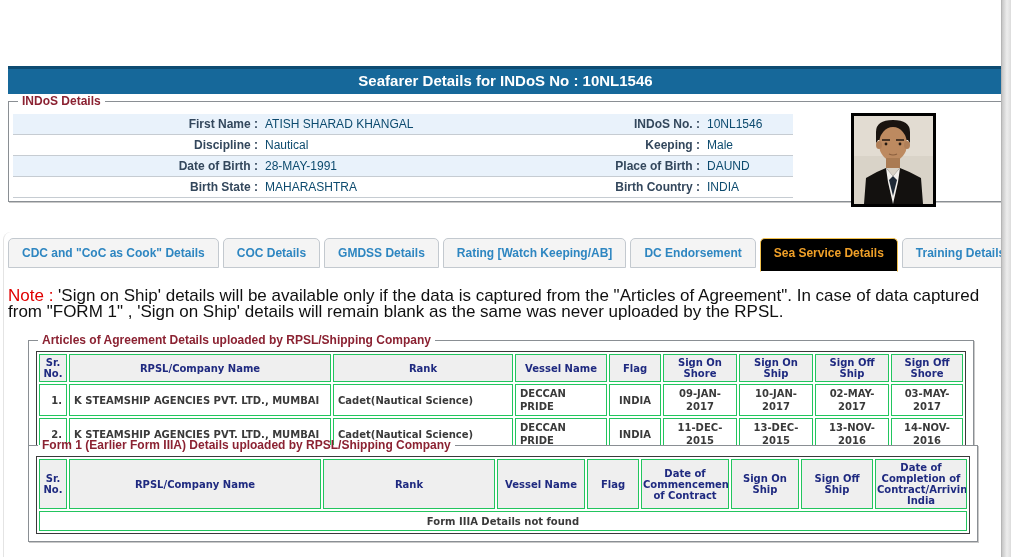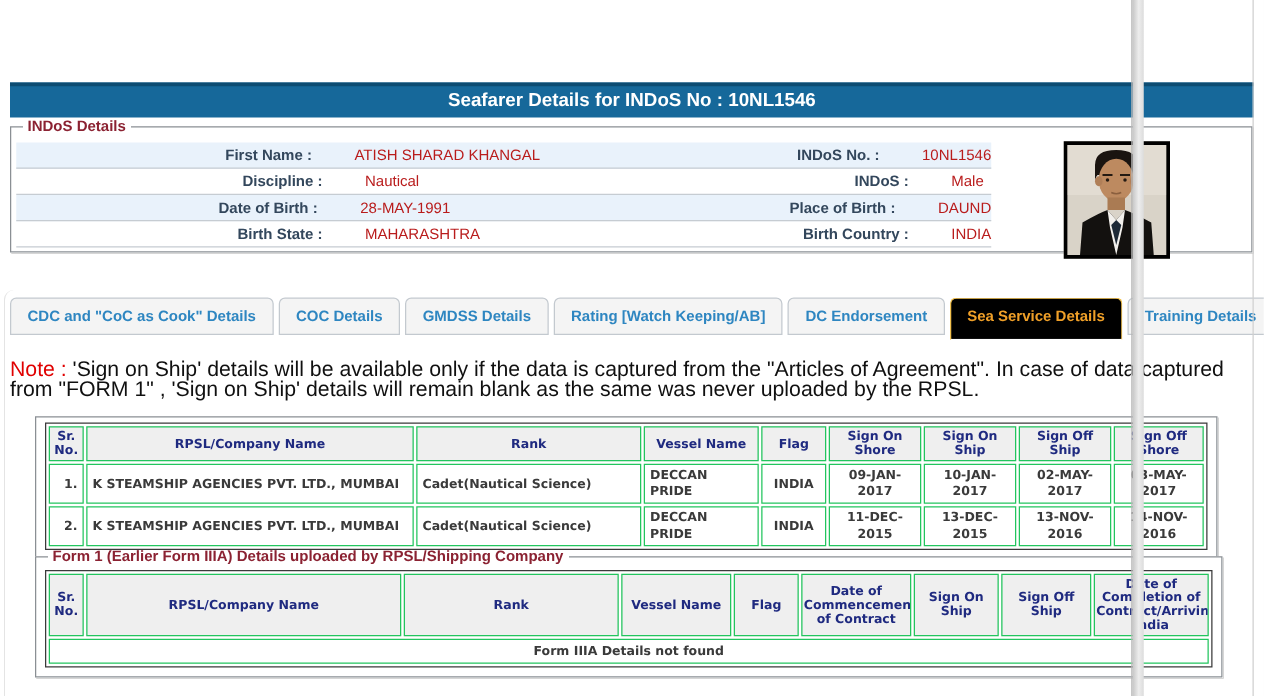--- a/index.html
+++ b/index.html
@@ -1,17 +1,17 @@
 <!DOCTYPE html>
 <html><head>
 <meta charset="utf-8">
 <style>
   html,body{margin:0;padding:0;background:#fff;}
   body{width:1011px;height:557px;overflow:hidden;font-family:"Liberation Sans",sans-serif;}
-  .page{position:relative;width:915px;height:557px;background:#fff;}
+  .page{position:relative;width:1011px;height:557px;background:#fff;}
 
   
   .scroll-strip{position:absolute;top:0;right:0;width:9px;height:557px;
     background:linear-gradient(to right,#c6c6c6,#ededed 55%,#dcdcdc);border-left:1px solid #b5b5b5;}
   .content-edge{position:absolute;top:0;left:1002px;width:1px;height:557px;background:#cfcfcf;}
 
   
   .title-bar{position:absolute;left:8px;top:66px;width:995px;height:25px;background:#16689A;
     border-top:3px solid #0D4C72;color:#fff;font-weight:bold;font-size:15px;text-align:center;line-height:24px;}
 
@@ -19,21 +19,21 @@
   fieldset{border:1px solid #8a8f94;box-shadow:1px 1px 0 #c9c9c9;background:#fff;margin:0;padding:2px 4px 4px 4px;}
   legend{color:#8B2232;font-weight:bold;font-size:12px;margin-left:5px;padding:0 4px;}
 
   
   .fs-indos{position:absolute;left:8px;top:94px;width:984px;height:100px;}
   .details-flex{display:flex;gap:44px;}
   .detail-rows{width:780px;margin-top:4px;}
   .drow{display:flex;height:20px;line-height:20px;font-size:12px;border-bottom:1px solid #c6ccd2;}
   .drow.alt{background:#E9F2FB;}
   .dlab{font-weight:bold;color:#33475C;text-align:right;}
-  .dval{color:#b91c1c;padding-left:7px;margin-left:27px;}
+  .dval{color:#0c4a6e;padding-left:7px;}
   .dlab.c1{width:245px;}
   .dval.c1{width:270px;}
   .dlab.c2{width:165px;}
   .dval.c2{flex:1;}
   .photo-box{margin-left:14px;margin-top:3px;width:79px;height:88px;border:3px solid #000;background:#d9d3c8;}
 
   
   .tab-panel{position:absolute;left:3px;top:232px;width:1000px;height:325px;
     border-left:1px solid #e4e4e4;border-top-left-radius:8px;}
   .tabs{position:absolute;left:8px;top:238px;display:flex;gap:4px;}
@@ -73,21 +73,21 @@
       <div class="detail-rows">
         <div class="drow alt">
           <span class="dlab c1">First Name :</span>
           <span class="dval c1">ATISH SHARAD KHANGAL</span>
           <span class="dlab c2">INDoS No. :</span>
           <span class="dval c2">10NL1546</span>
         </div>
         <div class="drow">
           <span class="dlab c1">Discipline :</span>
           <span class="dval c1">Nautical</span>
-          <span class="dlab c2">INDoS :</span>
+          <span class="dlab c2">Keeping :</span>
           <span class="dval c2">Male</span>
         </div>
         <div class="drow alt">
           <span class="dlab c1">Date of Birth :</span>
           <span class="dval c1">28-MAY-1991</span>
           <span class="dlab c2">Place of Birth :</span>
           <span class="dval c2">DAUND</span>
         </div>
         <div class="drow">
           <span class="dlab c1">Birth State :</span>
@@ -127,20 +127,21 @@
     <div class="tab">DC Endorsement</div>
     <div class="tab active">Sea Service Details</div>
     <div class="tab">Training Details</div>
   </div>
 
   <div class="note">
     <span class="red">Note :</span><span> 'Sign on Ship' details will be available only if the data is captured from the "Articles of Agreement". In case of data captured from "FORM 1" , 'Sign on Ship' details will remain blank as the same was never uploaded by the RPSL.</span>
   </div>
 
   <fieldset class="fs-agreement">
+    <legend>Articles of Agreement Details uploaded by RPSL/Shipping Company</legend>
     <table class="grid">
       <colgroup>
         <col style="width:28px">
           <col style="width:262px">
           <col style="width:180px">
           <col style="width:92px">
         <col style="width:52px">
           <col style="width:74px">
           <col style="width:74px">
           <col style="width:74px">

